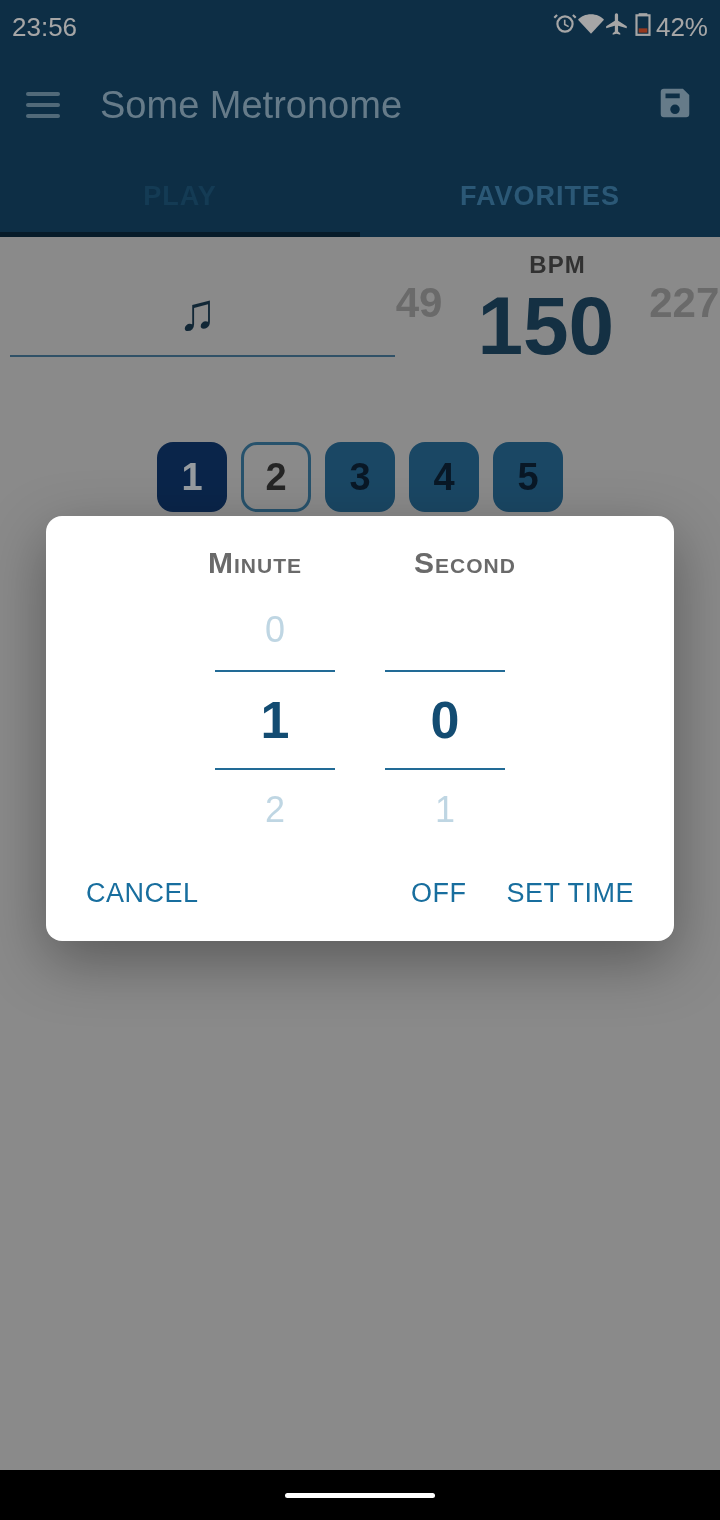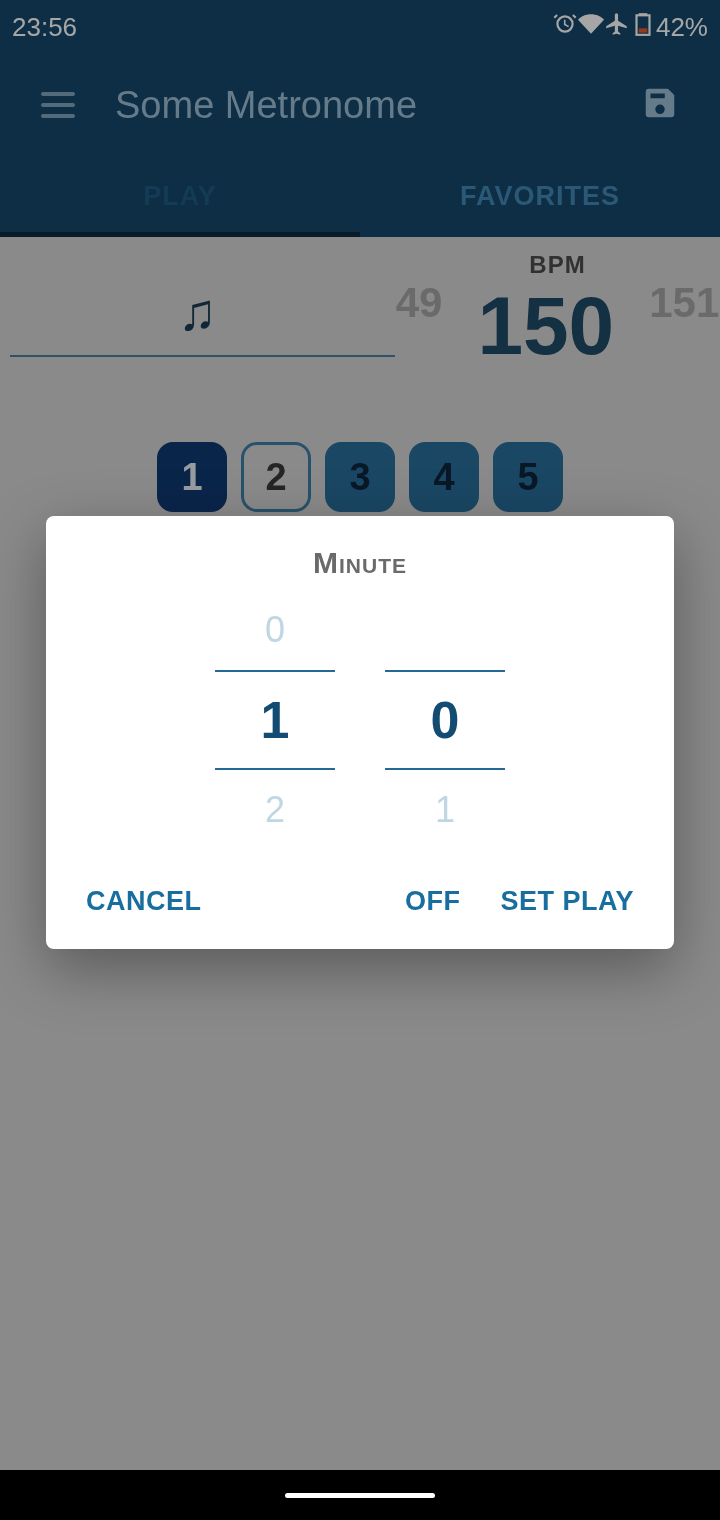--- a/index.html
+++ b/index.html
@@ -15,21 +15,21 @@
   }
   .status-right { display: flex; align-items: center; }
   .status-right svg { width: 26px; height: 26px; fill: #fff; }
   .battery-icon { fill: #fff; }
   .battery-low rect.level { fill: #e4572e; }
 
   
   .appbar {
     position: absolute; top: 55px; left: 0; right: 0; height: 100px;
     background: #14476b;
-    display: flex; align-items: center; padding: 0 41px; gap: 40px;
+    display: flex; align-items: center; padding: 0 26px; gap: 40px;
   }
   .hamburger { width: 34px; height: 26px; display: flex; flex-direction: column; justify-content: space-between; }
   .hamburger span { display: block; height: 4px; background: #7ea3bb; border-radius: 2px; }
   .app-title { color: #9dbed3; font-size: 38px; font-weight: 500; flex: 1; }
   .save-icon svg { width: 38px; height: 38px; fill: #9dbed3; }
 
   
   .tabs {
     position: absolute; top: 155px; left: 0; right: 0; height: 82px;
     background: #14476b; display: flex;
@@ -62,40 +62,40 @@
   .beat-blue { background: #286d9a; color: #0e253b;}
 
   
   .overlay {
     position: absolute; inset: 0; background: rgba(0,0,0,0.35);
   }
 
   
   .dialog {
     position: absolute; left: 46px; right: 46px; top: 516px;
-    background: #fff; border-radius: 8px;
+    background: #fff; border-radius: 16px;
     box-shadow: 0 20px 60px rgba(0,0,0,0.35);
     padding-top: 30px;
   }
   .dialog-headers { display:flex; justify-content:center; gap: 50px; }
   .dh { width: 160px; text-align:center; font-variant: small-caps; font-weight:600; color:#6a6a6a;
     font-size: 30px; letter-spacing:1px;}
   .picker-row { display:flex; justify-content:center; gap:50px; margin-top:10px;}
   .picker { width:120px; display:flex; flex-direction:column; align-items:center;}
   .picker .ghost { height:80px; display:flex; align-items:center; justify-content:center;
     color:#bfd6e3; font-size:36px; font-weight:500;}
   .picker .sel-wrap { position:relative; height:100px; width:100%; display:flex; align-items:center; justify-content:center;}
   .picker .sel-wrap::before, .picker .sel-wrap::after {
     content:""; position:absolute; left:0; right:0; height:2px; background:#226b96;}
   .picker .sel-wrap::before { top:0;}
   .picker .sel-wrap::after { bottom:0;}
   .picker .selected { color:#134c72; font-size:52px; font-weight:700;}
   .dialog-actions { display:flex; align-items:center; padding: 28px 40px 32px 40px; gap: 40px;}
   .spacer { flex:1;}
-  .dlg-btn { color:#186e9e; font-size:27px; font-weight:700; letter-spacing:0.5px; background:none; border:none;margin-top:8px; }
+  .dlg-btn { color:#186e9e; font-size:27px; font-weight:400; letter-spacing:0.5px; background:none; border:none; }
 
   
   .navbar { position:absolute; bottom:0; left:0; right:0; height:50px; background:#000;
     display:flex; align-items:center; justify-content:center;}
   .nav-handle { width: 150px; height:5px; background:#fff; border-radius:3px;}
 </style>
 </head>
 <body>
 
 <div class="statusbar">
@@ -150,38 +150,39 @@
   <div class="bpm-row">
     <div class="music-area">
       <span class="music-note">♫</span>
       <div class="line"></div>
     </div>
     <div class="bpm-area">
       <div class="bpm-label">BPM</div>
       <div class="bpm-values">
         <span class="bpm-side">49</span>
         <span class="bpm-current">150</span>
-        <span class="bpm-side">151</span>
+        <span class="bpm-side">227</span>
       </div>
     </div>
   </div>
   <div class="beats-row">
     <div class="beat beat-dark">1</div>
     <div class="beat beat-outline">2</div>
     <div class="beat beat-blue">3</div>
     <div class="beat beat-blue">4</div>
     <div class="beat beat-blue">5</div>
   </div>
 </div>
 
 <div class="overlay"></div>
 
 <div class="dialog">
   <div class="dialog-headers">
     <div class="dh">Minute</div>
+    <div class="dh">Second</div>
   </div>
   <div class="picker-row">
     <div class="picker">
       <div class="ghost">0</div>
       <div class="sel-wrap">
           <span class="selected">1</span>
         </div>
       <div class="ghost">2</div>
     </div>
     <div class="picker">
@@ -189,19 +190,19 @@
       <div class="sel-wrap">
           <span class="selected">0</span>
         </div>
       <div class="ghost">1</div>
     </div>
   </div>
   <div class="dialog-actions">
     <button class="dlg-btn">CANCEL</button>
     <div class="spacer"></div>
     <button class="dlg-btn">OFF</button>
-    <button class="dlg-btn">SET PLAY</button>
+    <button class="dlg-btn">SET TIME</button>
   </div>
 </div>
 
 <div class="navbar">
   <div class="nav-handle"></div>
 </div>
 
 </body></html>

